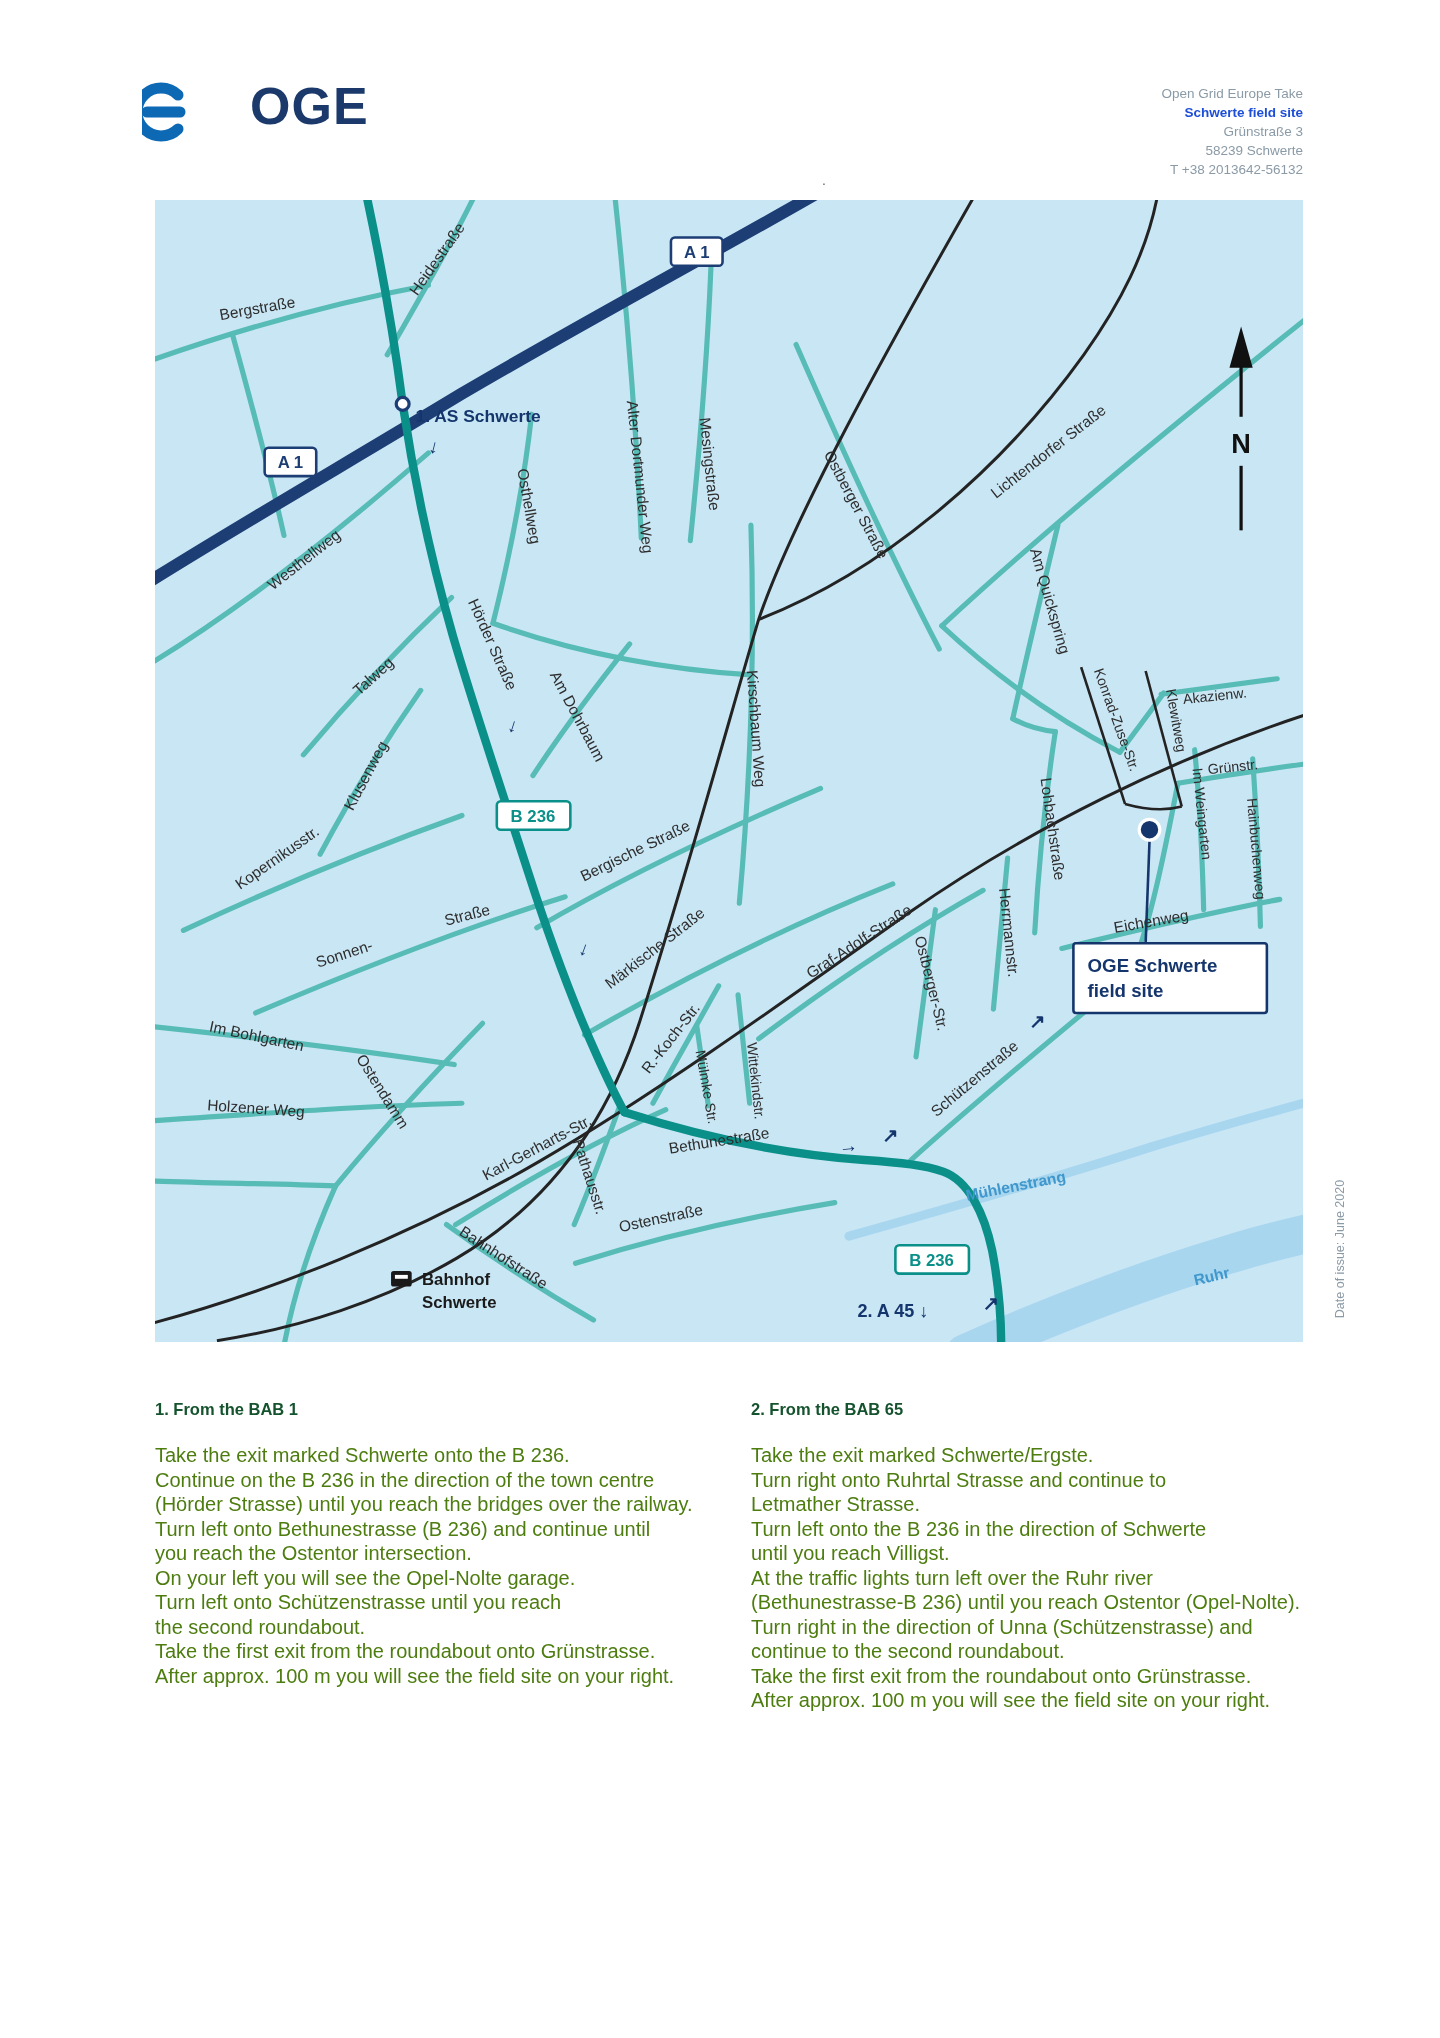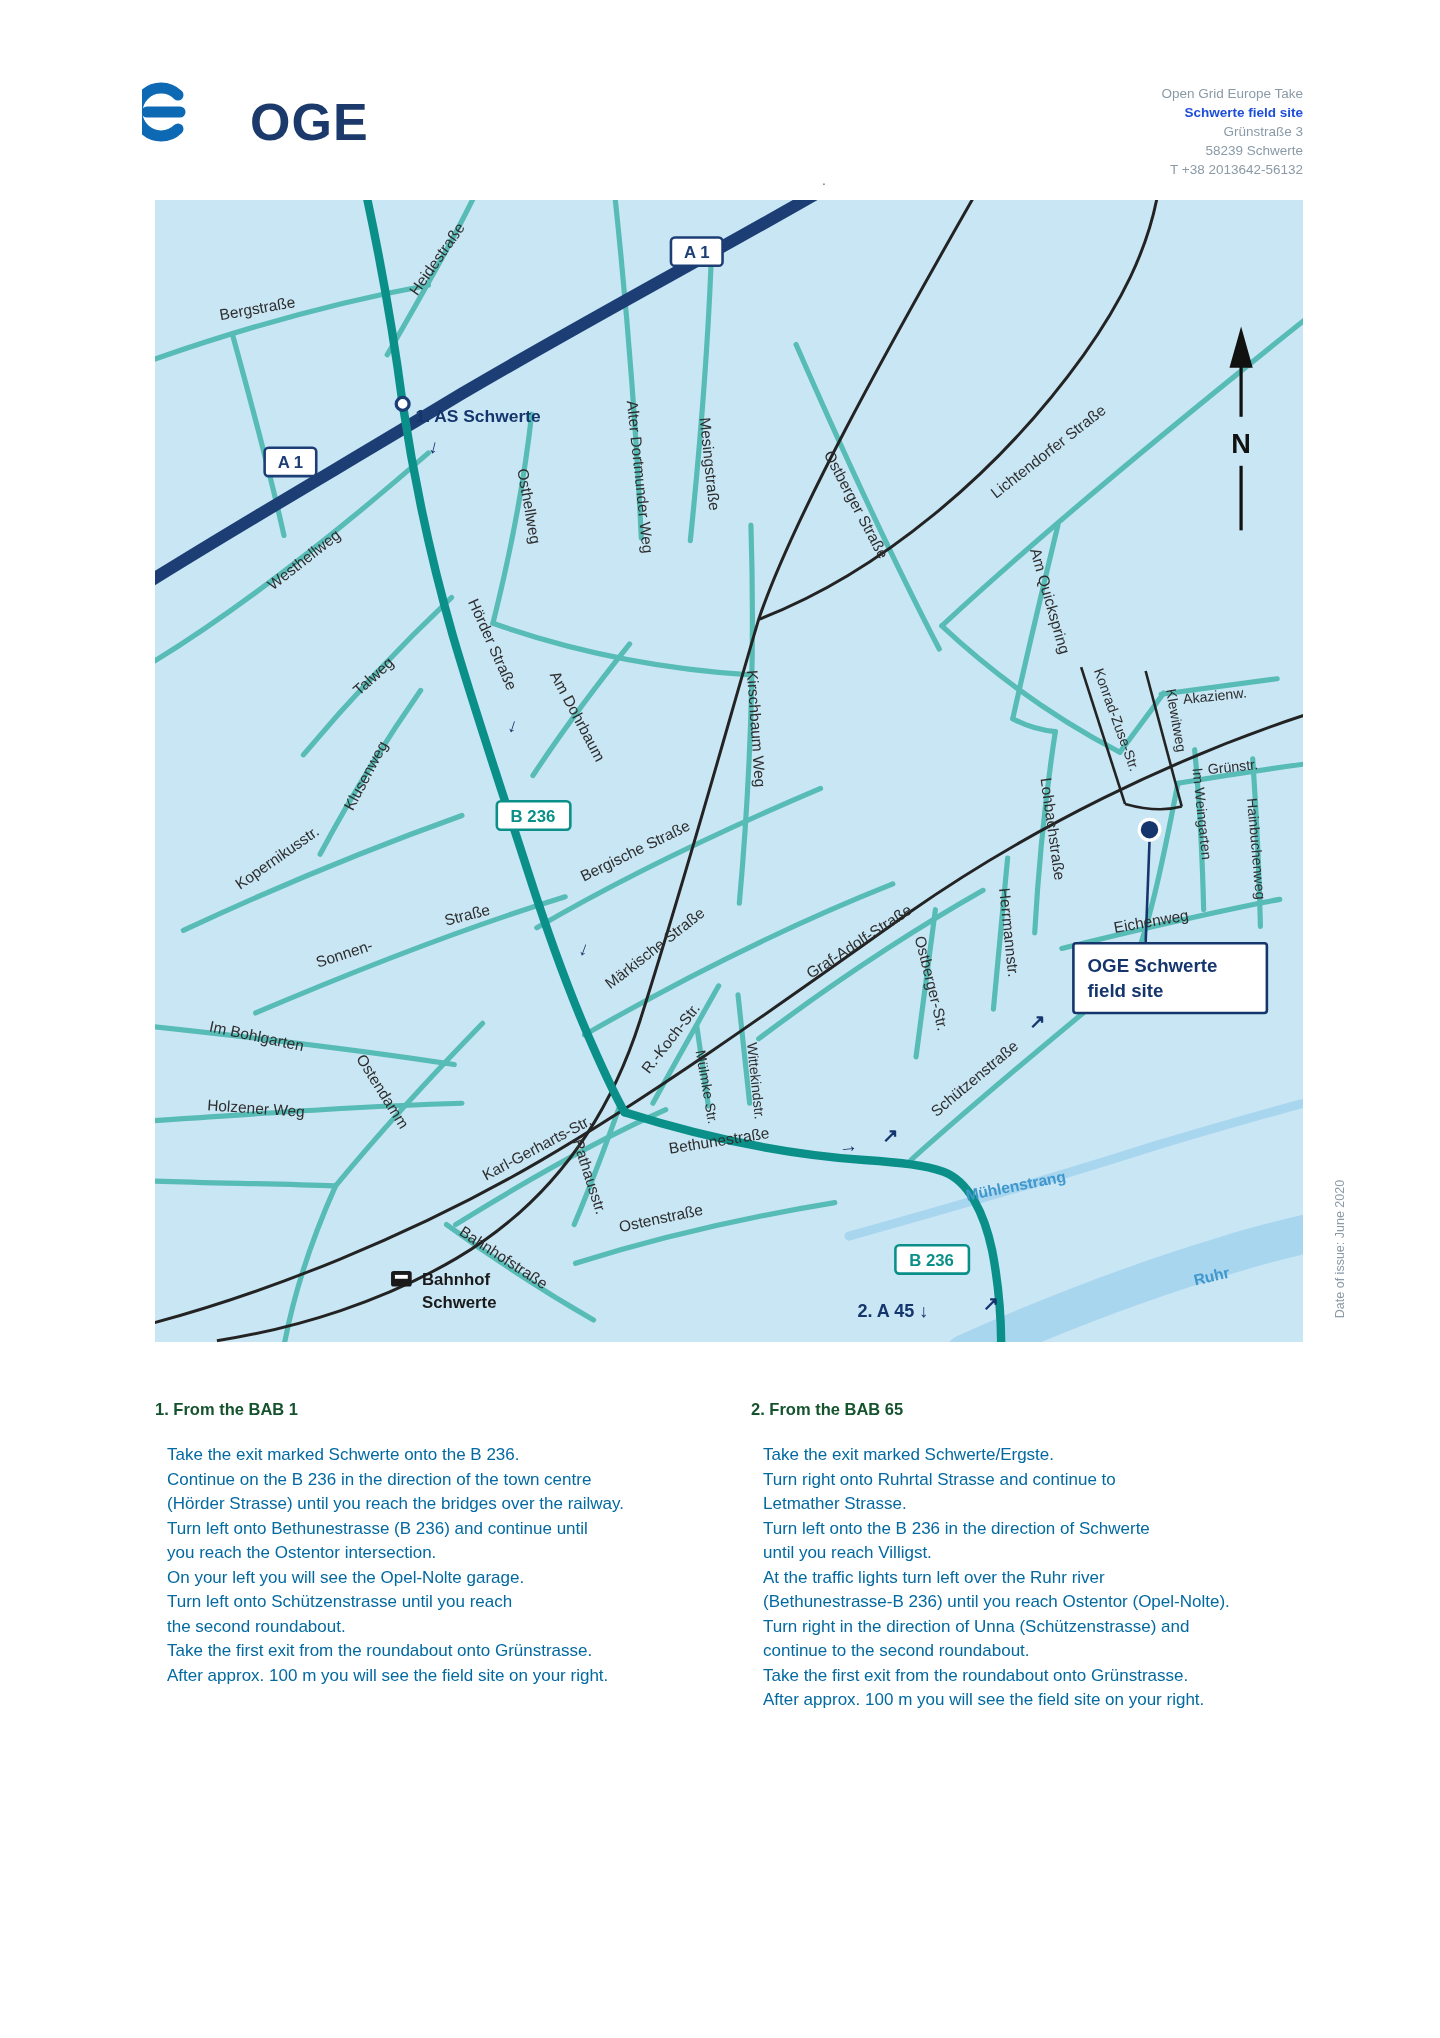--- a/index.html
+++ b/index.html
@@ -1,21 +1,21 @@
 <!DOCTYPE html>
 <html><head>
 <meta charset="utf-8">
 <style>
   html,body { margin:0; padding:0; }
   body {
     width:1440px; height:2038px; position:relative; background:#ffffff;
     font-family:"Liberation Sans", sans-serif; overflow:hidden;
   }
   
-  .logo-block { position:absolute; left:142px; top:80px; display:flex; align-items:flex-end; gap:16px; }
+  .logo-block { position:absolute; left:142px; top:80px; display:flex; align-items:flex-start; gap:16px; }
   .logo-text { font-size:52px; font-weight:bold; color:#1b3a6b; letter-spacing:1px; line-height:1; }
   .contact { position:absolute; right:137px; top:84px; text-align:right; font-size:13.5px; line-height:19px; color:#8a9aa6; }
   .contact .site { font-weight:bold; color:#1d4ed8; }
   .stray-dot { position:absolute; left:822px; top:172px; font-size:14px; color:#666; }
   
   .map-wrap { position:absolute; left:155px; top:200px; width:1148px; height:1142px; }
   .map-wrap svg { display:block; width:100%; height:100%; }
   svg text { font-family:"Liberation Sans", sans-serif; }
   .street { stroke:#57bbb6; stroke-width:4; fill:none; stroke-linecap:round; }
   .mainroad { stroke:#0a9089; stroke-width:6.5; fill:none; stroke-linecap:round; }
@@ -23,21 +23,21 @@
   .rail { stroke:#232323; stroke-width:2.3; fill:none; }
   .bstreet { stroke:#232323; stroke-width:2; fill:none; }
   .water { stroke:#a9d6ef; fill:none; stroke-linecap:round; }
   .badge-rect { fill:#ffffff; stroke-width:2; }
   .date-note { position:absolute; left:1210px; top:1242px; width:260px; transform:rotate(-90deg); transform-origin:center; font-size:12.5px; color:#8a9aa6; text-align:center; }
   
   .dir-col { position:absolute; top:1400px; width:560px; }
   .dir-col.col1 { left:155px; }
   .dir-col.col2 { left:751px; }
   .dir-title { font-size:16.5px; font-weight:bold; color:#14532d; margin:0 0 24px 0; }
-  .dir-body { font-size:17px; line-height:24.5px; color:#0369a1; white-space:pre-line; margin:12px; }
+  .dir-body { font-size:20px; line-height:24.5px; color:#4d7c0f; white-space:pre-line; margin:0; }
 </style>
 </head>
 <body>
 
 <div class="logo-block">
   <span>
     <svg width="92" height="64" viewBox="0 0 92 64">
       <path d="M 36,15 A 24,24 0 1 0 36,49" fill="none" stroke="#0d69b4" stroke-width="11" stroke-linecap="round"></path>
       <line x1="5" y1="32" x2="38" y2="32" stroke="#0d69b4" stroke-width="11" stroke-linecap="round"></line>
     </svg>

